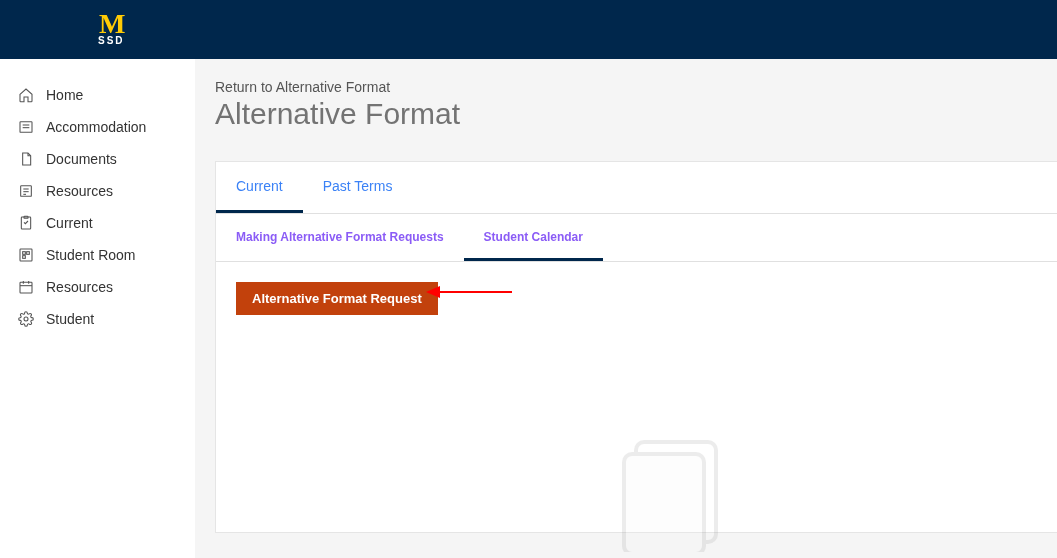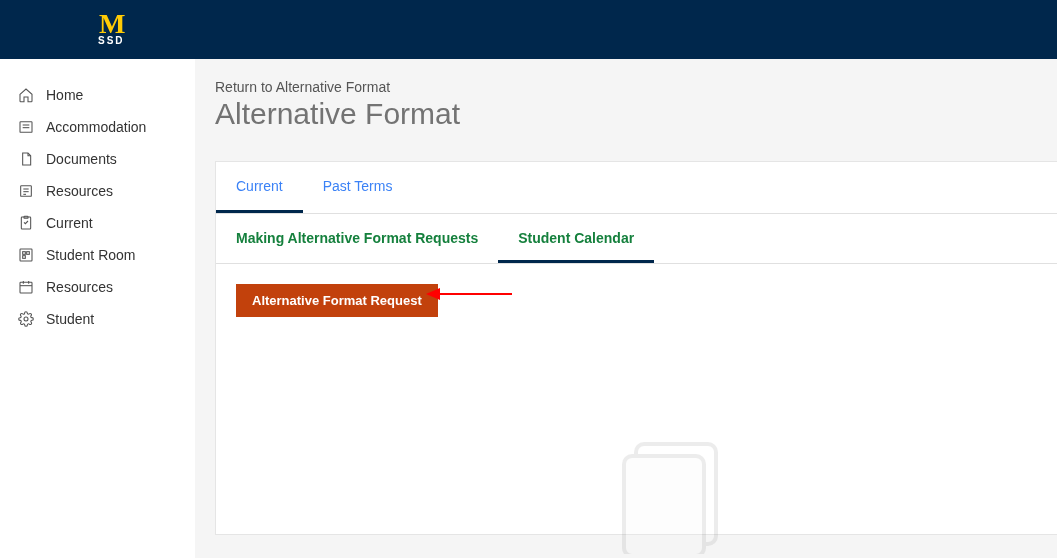--- a/index.html
+++ b/index.html
@@ -18,21 +18,21 @@
     .main { flex: 1; padding: 20px 0 0 20px; background: #f5f5f5; }
     .breadcrumb { color: #555; font-size: 14px; margin-bottom: 2px; cursor: pointer; }
     .page-title { font-size: 30px; font-weight: 400; color: #737373; margin-bottom: 30px; }
     
     .panel { background: #fff; border: 1px solid #e5e5e5; border-right: none; }
     .tabs-row { display: flex; border-bottom: 1px solid #e0e0e0; }
     .tab { padding: 16px 20px; font-size: 14px; font-weight: 400; color: #3b82f6; cursor: pointer; border-bottom: 3px solid transparent; }
     .tab.active { border-bottom-color: #00274c; }
     
     .subtabs-row { display: flex; border-bottom: 1px solid #e0e0e0; padding-left: 0; }
-    .subtab { padding: 16px 20px 14px 20px; font-size: 14px; font-weight: 600; color: #15803d; cursor: pointer; border-bottom: 3px solid transparent; }
+    .subtab { padding: 16px 20px 14px 20px; font-size: 12px; font-weight: 600; color: #8b5cf6; cursor: pointer; border-bottom: 3px solid transparent; }
     .subtab.active { border-bottom-color: #00274c; }
     
     .content-area { padding: 20px; position: relative; min-height: 270px; }
     .action-btn { background: #c2410c; color: #fff; border: none; padding: 9px 16px; font-size: 13px; font-weight: 600; cursor: pointer; }
     
     .arrow-ann { position: absolute; left: 210px; top: 22px; pointer-events: none; }
     
     .empty-icon { position: absolute; left: 390px; top: 170px; opacity: 0.15; }
   </style>
 </head>

